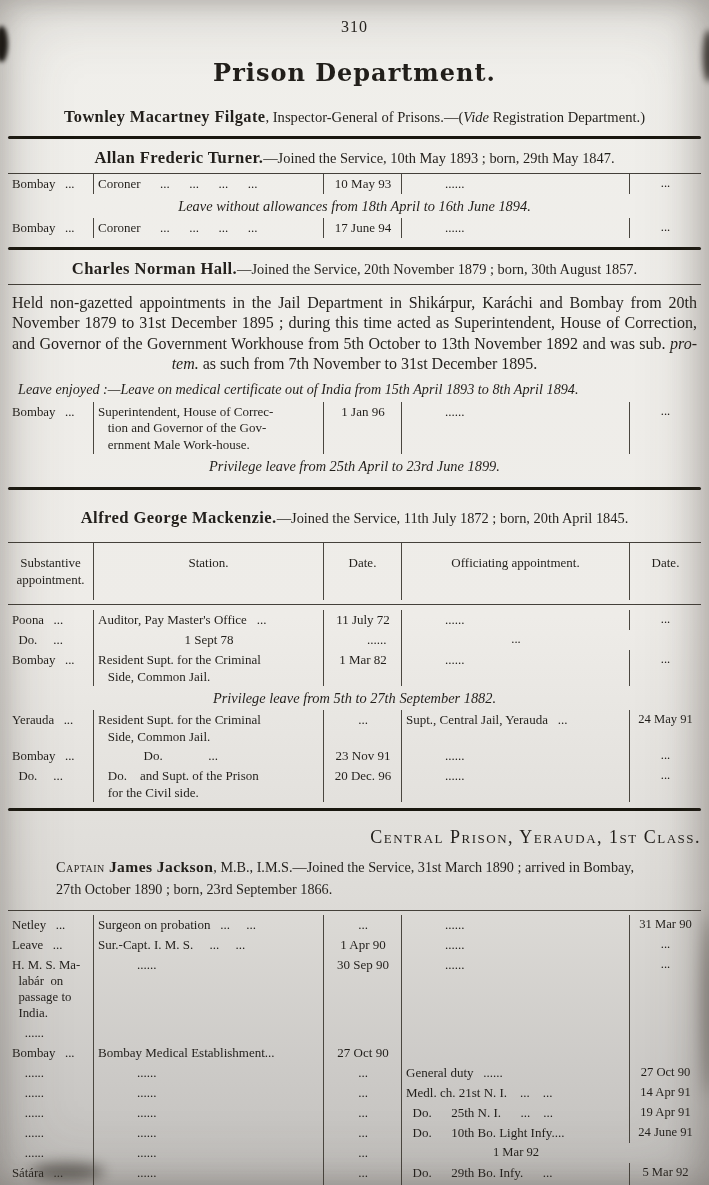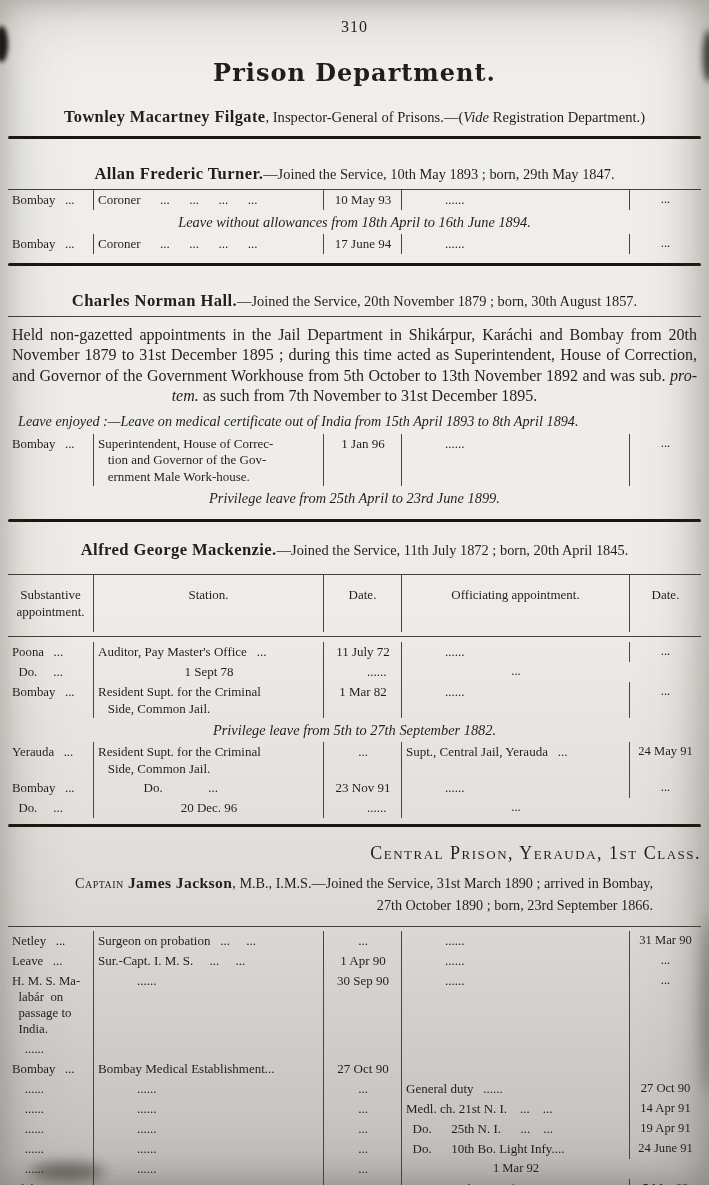--- a/index.html
+++ b/index.html
@@ -14,39 +14,39 @@
 
   .pagenum { text-align:center; font-size:16px; letter-spacing:1px; margin-top:8px; }
   .dept-title { text-align:center; font-family:"DejaVu Serif", serif; font-weight:bold;
     font-size:24px; letter-spacing:1px; margin-top:22px; }
   .inspector { text-align:center; font-size:14.6px; margin-top:20px; }
   .inspector .name { font-weight:bold; font-size:16.4px; letter-spacing:.4px; }
 
   .rule-thick { height:3px; background:#19170f; border-radius:2px; margin:9px 0 6px 0; }
   .rule-thin  { height:1px; background:#44403a; margin:4px 0 0 0; }
 
-  .officer-head { text-align:center; margin:25px 0 5px 0; }
+  .officer-head { text-align:center; margin:9px 0 5px 0; }
   .officer-head .oname { font-weight:bold; font-size:16.6px; letter-spacing:.4px; }
   .officer-head .oserv { font-size:14.4px; }
 
   .para { font-size:16px; line-height:1.28; text-align:justify; text-align-last:center; margin:8px 4px 2px 4px; }
   .leave-line { font-style:italic; font-size:14.2px; margin:6px 0 4px 10px; }
 
   .trow { display:grid; grid-template-columns:86px 230px 78px 228px 1fr; align-items:stretch; }
   .cell { padding:2px 3px 1px 4px; font-size:13px; line-height:1.27; white-space:pre-wrap;
     border-right:1px solid #4a463f; min-height:17px; }
   .cell.dt2 { border-right:none; text-align:center; font-size:12.6px; padding-left:0; padding-right:0; white-space:nowrap; }
   .cell.dt { text-align:center; white-space:nowrap; }
   .cell.st { font-size:12.8px; padding-right:11px; }
   .note-row { text-align:center; font-style:italic; font-size:14.4px; padding:4px 0 3px 0; }
 
   .thead .cell { text-align:center; padding:12px 2px; font-size:13px; white-space:normal; }
 
   .prison-head { text-align:right; font-variant:small-caps; font-size:18px; letter-spacing:1.5px; margin:16px 0 4px 0; }
-  .capt-line { text-align:right; font-size:14.2px; line-height:1.45; margin:8px 48px 2px 48px; }
+  .capt-line { text-align:left; font-size:14.2px; line-height:1.45; margin:8px 48px 2px 48px; }
   .capt-line .rank { font-variant:small-caps; letter-spacing:.5px; }
   .capt-line .cname { font-weight:bold; font-size:15.6px; letter-spacing:.4px; }
 
   .mack-table { margin-top:14px; }
 
   .blot-tl { position:absolute; left:-5px; top:26px; width:13px; height:36px; background:#15130f; border-radius:50%; filter:blur(2px); }
   .blot-tr { position:absolute; right:-6px; top:30px; width:12px; height:52px; background:#26231e; border-radius:50%; filter:blur(3px); opacity:.85; }
   .smudge-bl { position:absolute; left:30px; bottom:4px; width:74px; height:18px; background:#39352f; border-radius:50%; filter:blur(7px); opacity:.65; }
   .edge-br { position:absolute; right:-8px; bottom:90px; width:14px; height:180px; background:#4a463f; border-radius:50%; filter:blur(8px); opacity:.5; }
 </style>
@@ -160,20 +160,22 @@
       </div>
       <div class="trow">
         <div class="cell st">Bombay   ...</div>
         <div class="cell ap">              Do.              ...</div>
         <div class="cell dt">23 Nov 91</div>
         <div class="cell of">            ......</div>
         <div class="cell dt2">...</div>
       </div>
       <div class="trow">
         <div class="cell st">  Do.     ...</div>
+        <div class="cell ap">   Do.    and Supt. of the Prison
+   for the Civil side.</div>
         <div class="cell dt">20 Dec. 96</div>
         <div class="cell of">            ......</div>
         <div class="cell dt2">...</div>
       </div>
       <div class="rule-thick" style="margin-top:6px"></div>
     </div>
 
     <div class="prison-head">Central Prison, Yerauda, 1st Class.</div>
     <div class="capt-line">
       <span class="rank">Captain </span><span class="cname">James Jackson</span><span>, M.B., I.M.S.—Joined the Service, 31st March 1890 ; arrived in Bombay, 27th October 1890 ; born, 23rd September 1866.</span>

